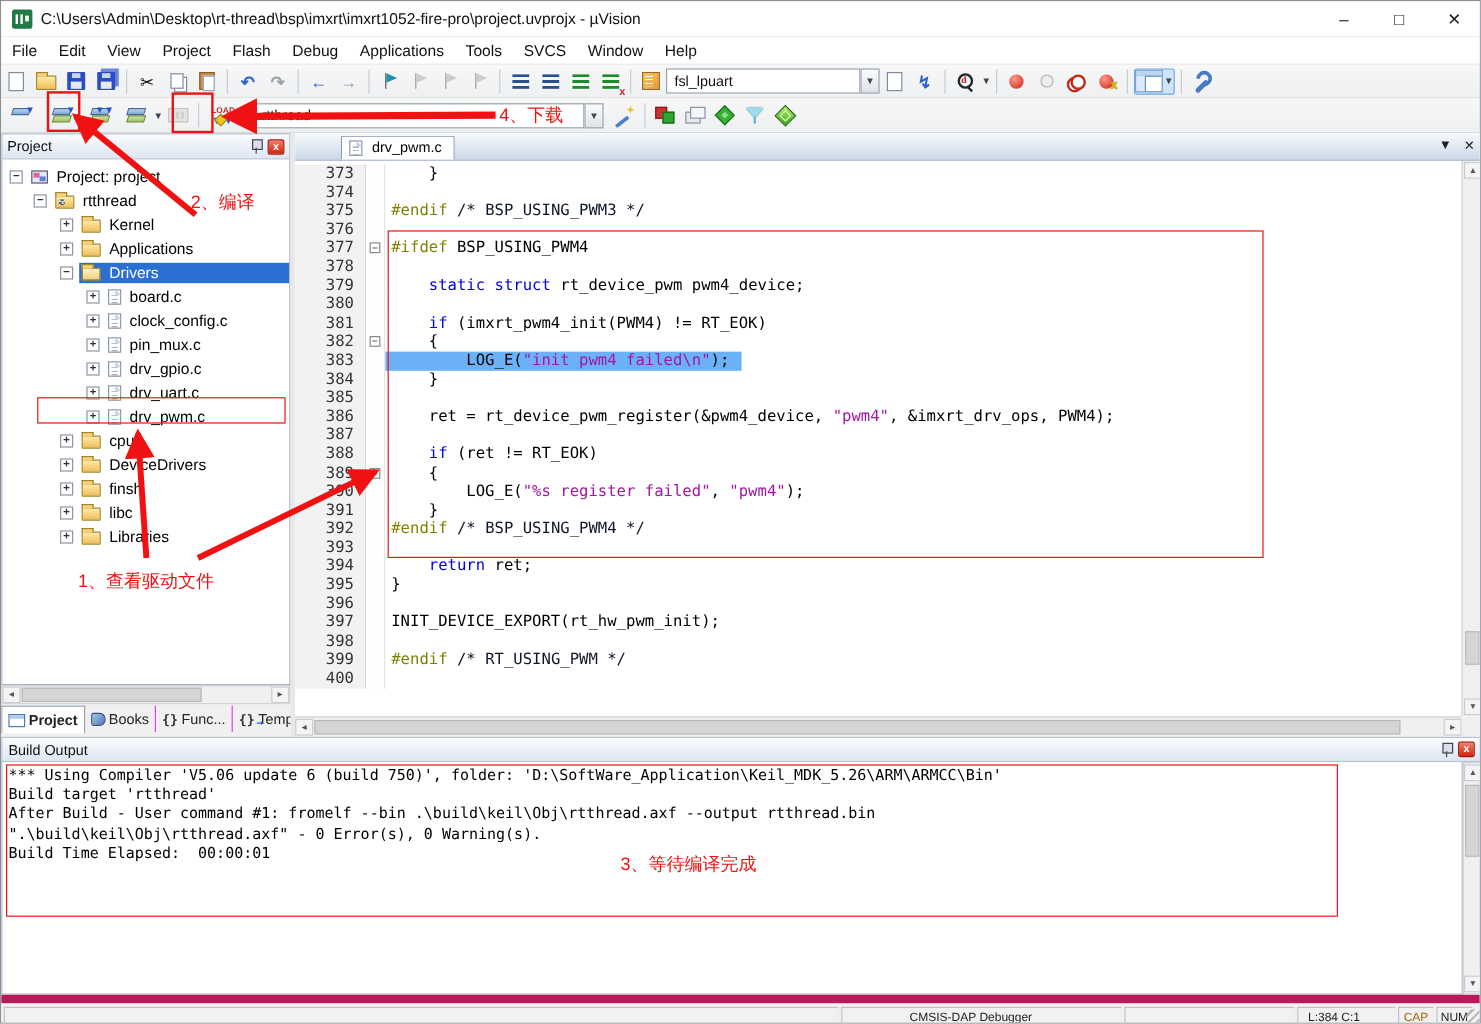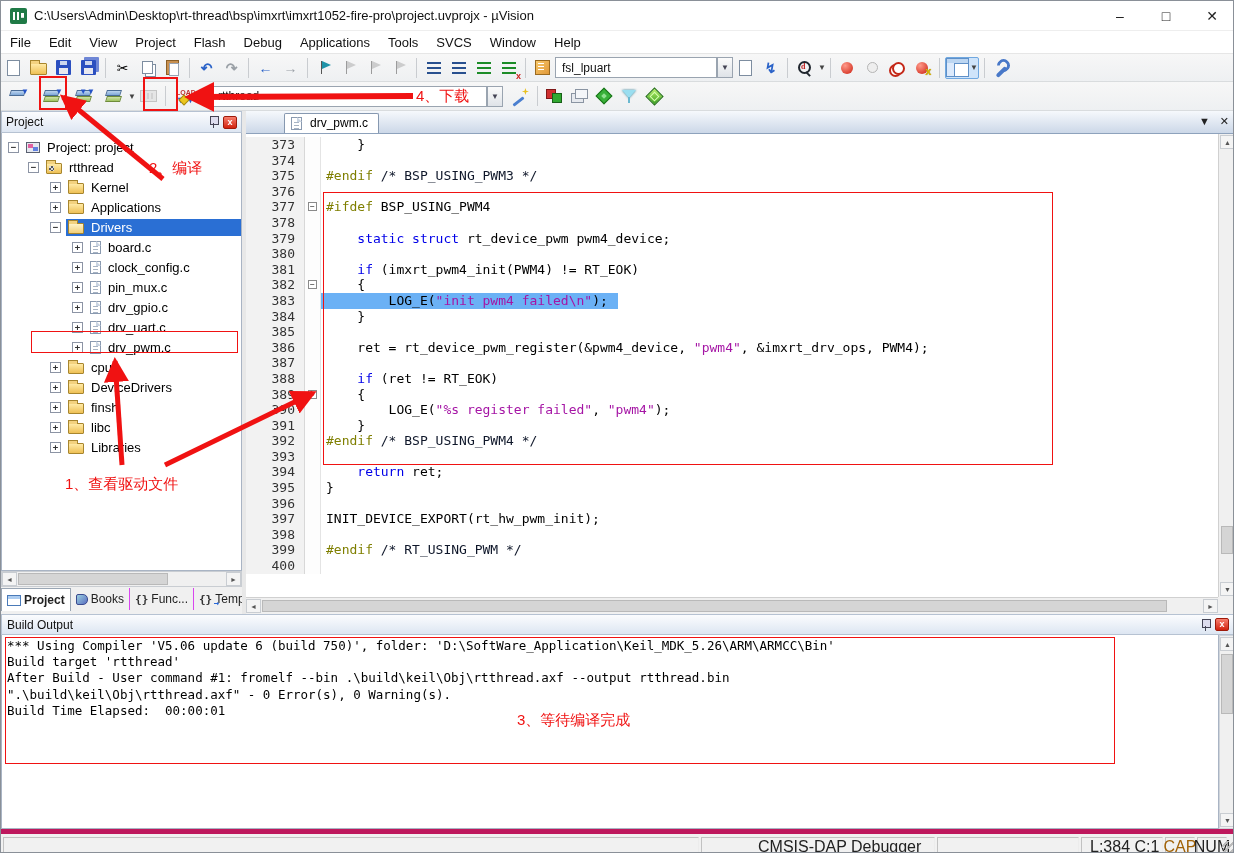--- a/index.html
+++ b/index.html
@@ -154,21 +154,21 @@
 .ed-vscroll{position:absolute;right:0;top:23px;width:17px;bottom:17px;background:#f0f0f0;border-left:1px solid #d0d0d0}
 .vthumb{position:absolute;left:2px;width:12px;background:#d5d5d5;border:1px solid #b9b9b9}
 .ed-hscroll{position:absolute;left:0;bottom:0;right:17px;height:17px;background:#f0f0f0;border-top:1px solid #d0d0d0;display:flex;align-items:center}
 .corner{position:absolute;right:0;bottom:0;width:17px;height:17px;background:#f0f0f0}
 
 .build-panel{position:absolute;left:0;top:613px;width:1234px;height:215px}
 .bo-header{position:absolute;left:0;top:0;right:0;height:21px;background:linear-gradient(#fbfcfe,#dde6f2);border:1px solid #b6c2d2;display:flex;align-items:center;padding:0 5px;font-size:12px;color:#111}
 .bo-body{position:absolute;left:0;top:21px;right:16px;bottom:0;background:#fff;border:1px solid #a9b4c4;border-top:none;font:12.5px/16.2px "DejaVu Sans Mono",monospace;color:#000;padding:3px 5px;overflow:hidden;white-space:pre}
 .bo-vscroll{position:absolute;right:0;top:21px;width:16px;bottom:0;background:#f0f0f0;border:1px solid #cfd4da}
 
-.statusbar{position:absolute;left:0;top:828px;width:1234px;height:25px;background:#f1f1f1;border-top:5px solid #be185d;font-size:16px;color:#222}
+.statusbar{position:absolute;left:0;top:828px;width:1234px;height:25px;background:#f1f1f1;border-top:7px solid #be185d;font-size:10px;color:#222}
 .sb-box{position:absolute;top:3px;height:19px;border:1px solid;border-color:#c2c2c2 #ececec #ececec #c2c2c2;display:flex;align-items:center}
 .sb-grip{position:absolute;right:1px;bottom:1px;width:12px;height:12px;background:repeating-linear-gradient(135deg,transparent 0 3px,#bbb 3px 5px)}
 
 .anno{position:absolute;left:0;top:0;width:1234px;height:853px;pointer-events:none;z-index:40}
 .anno-rect{position:absolute;border:2px solid #f01212}
 .anno-rect.thin{border-width:1px}
 .anno-text{position:absolute;color:#f01212;font-size:15px;white-space:nowrap}
 .anno svg{position:absolute;left:0;top:0}
 </style>
 </head>
@@ -603,17 +603,17 @@
     <line x1="162" y1="178" x2="62" y2="96" stroke="#f01212" stroke-width="5" marker-end="url(#ah)"></line>
     <line x1="121" y1="464" x2="114" y2="360" stroke="#f01212" stroke-width="5" marker-end="url(#ah)"></line>
     <line x1="164" y1="464" x2="312" y2="392" stroke="#f01212" stroke-width="5" marker-end="url(#ah)"></line>
     <line x1="412" y1="95" x2="188" y2="96" stroke="#f01212" stroke-width="6" marker-end="url(#ah)"></line>
   </svg>
   <span class="anno-rect" style="left:38px;top:75px;width:28px;height:34px"></span>
   <span class="anno-rect" style="left:142px;top:76px;width:35px;height:34px"></span>
   <span class="anno-rect thin" style="left:30px;top:330px;width:207px;height:22px"></span>
   <span class="anno-rect thin" style="left:322px;top:191px;width:730px;height:273px"></span>
   <span class="anno-rect thin" style="left:4px;top:636px;width:1110px;height:127px"></span>
-  <span class="anno-text" style="left:148px;top:158px">2、编译</span>
+  <span class="anno-text" style="left:158px;top:158px">2、编译</span>
   <span class="anno-text" style="left:64px;top:474px">1、查看驱动文件</span>
   <span class="anno-text" style="left:415px;top:86px">4、下载</span>
   <span class="anno-text" style="left:516px;top:710px">3、等待编译完成</span>
 </div>
 
 </body></html>

